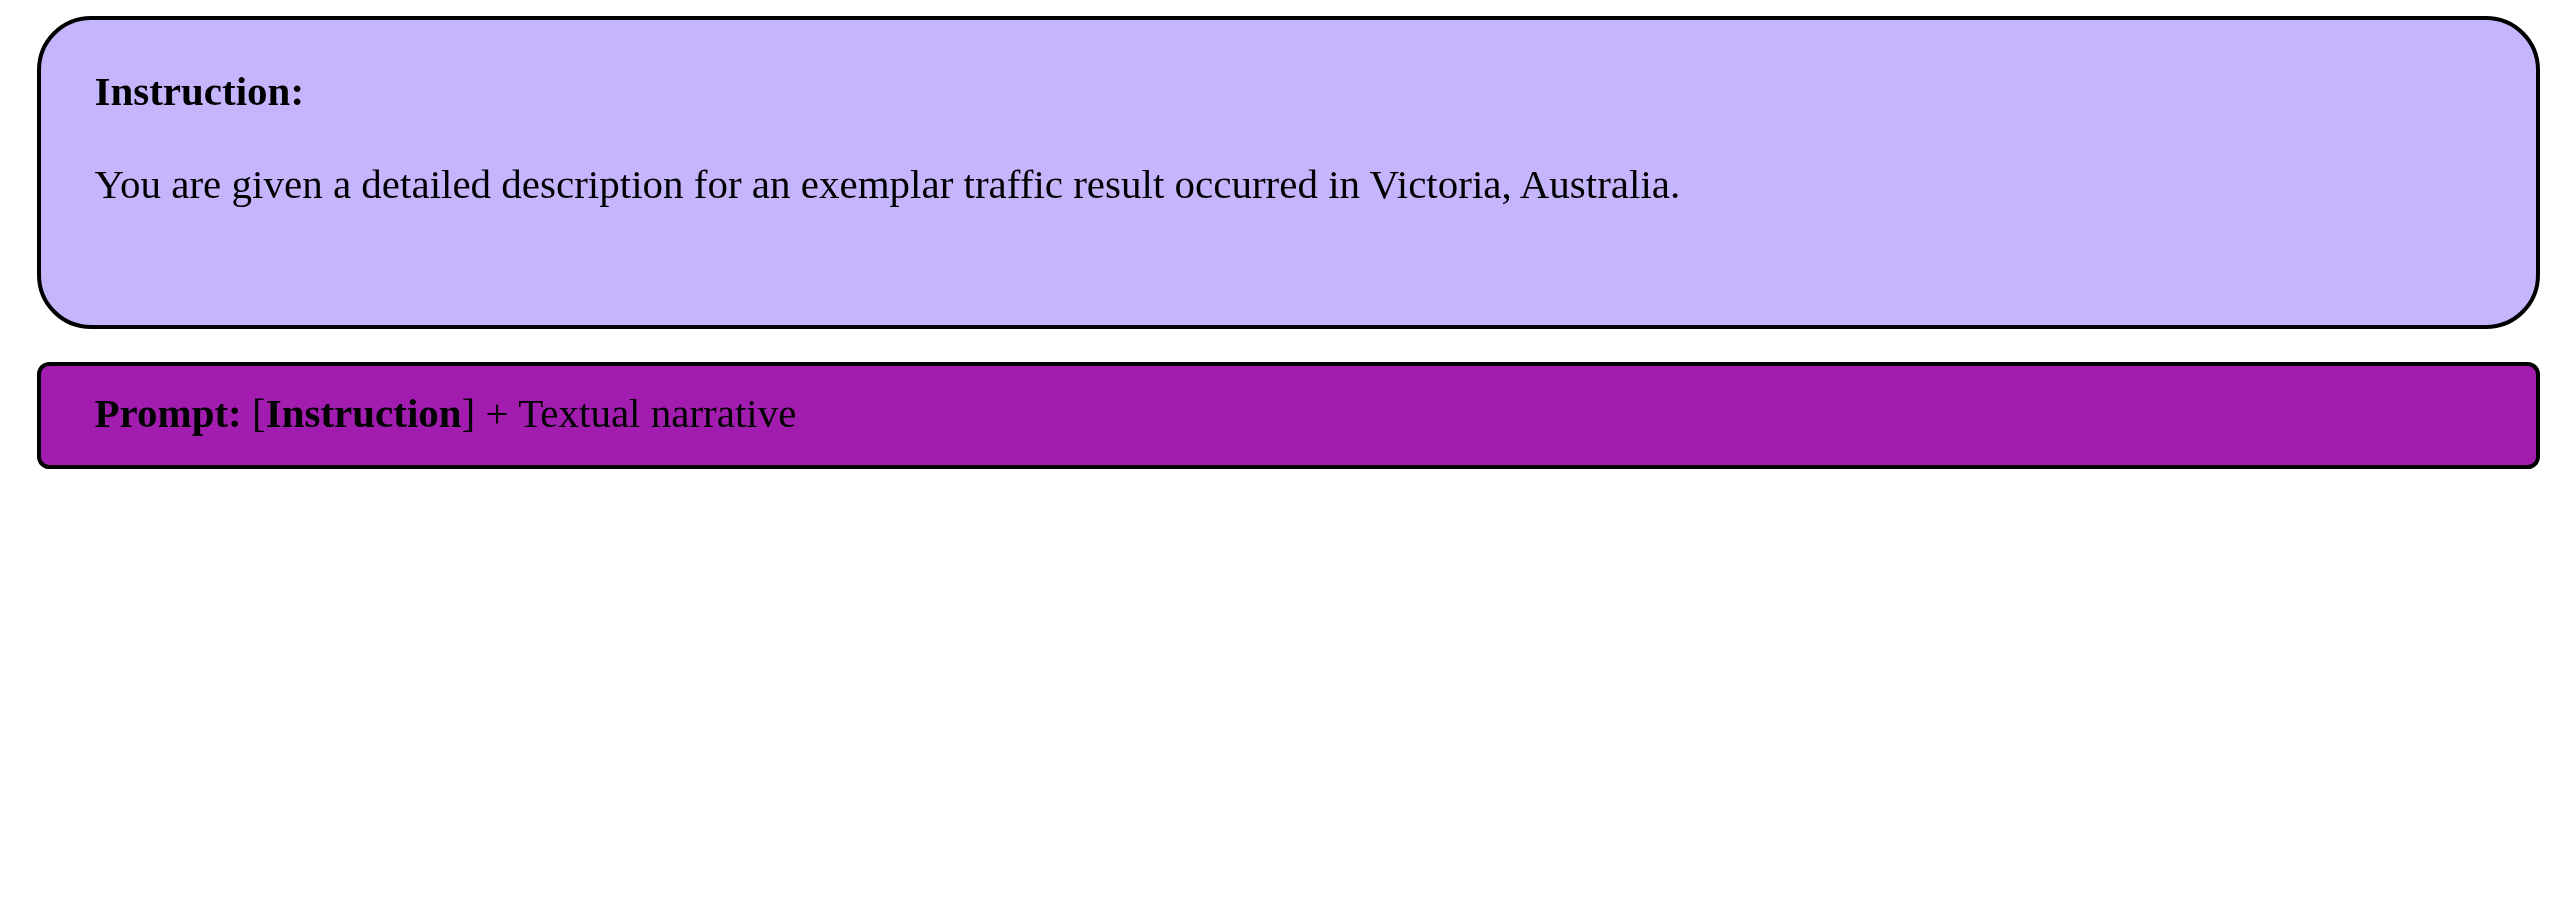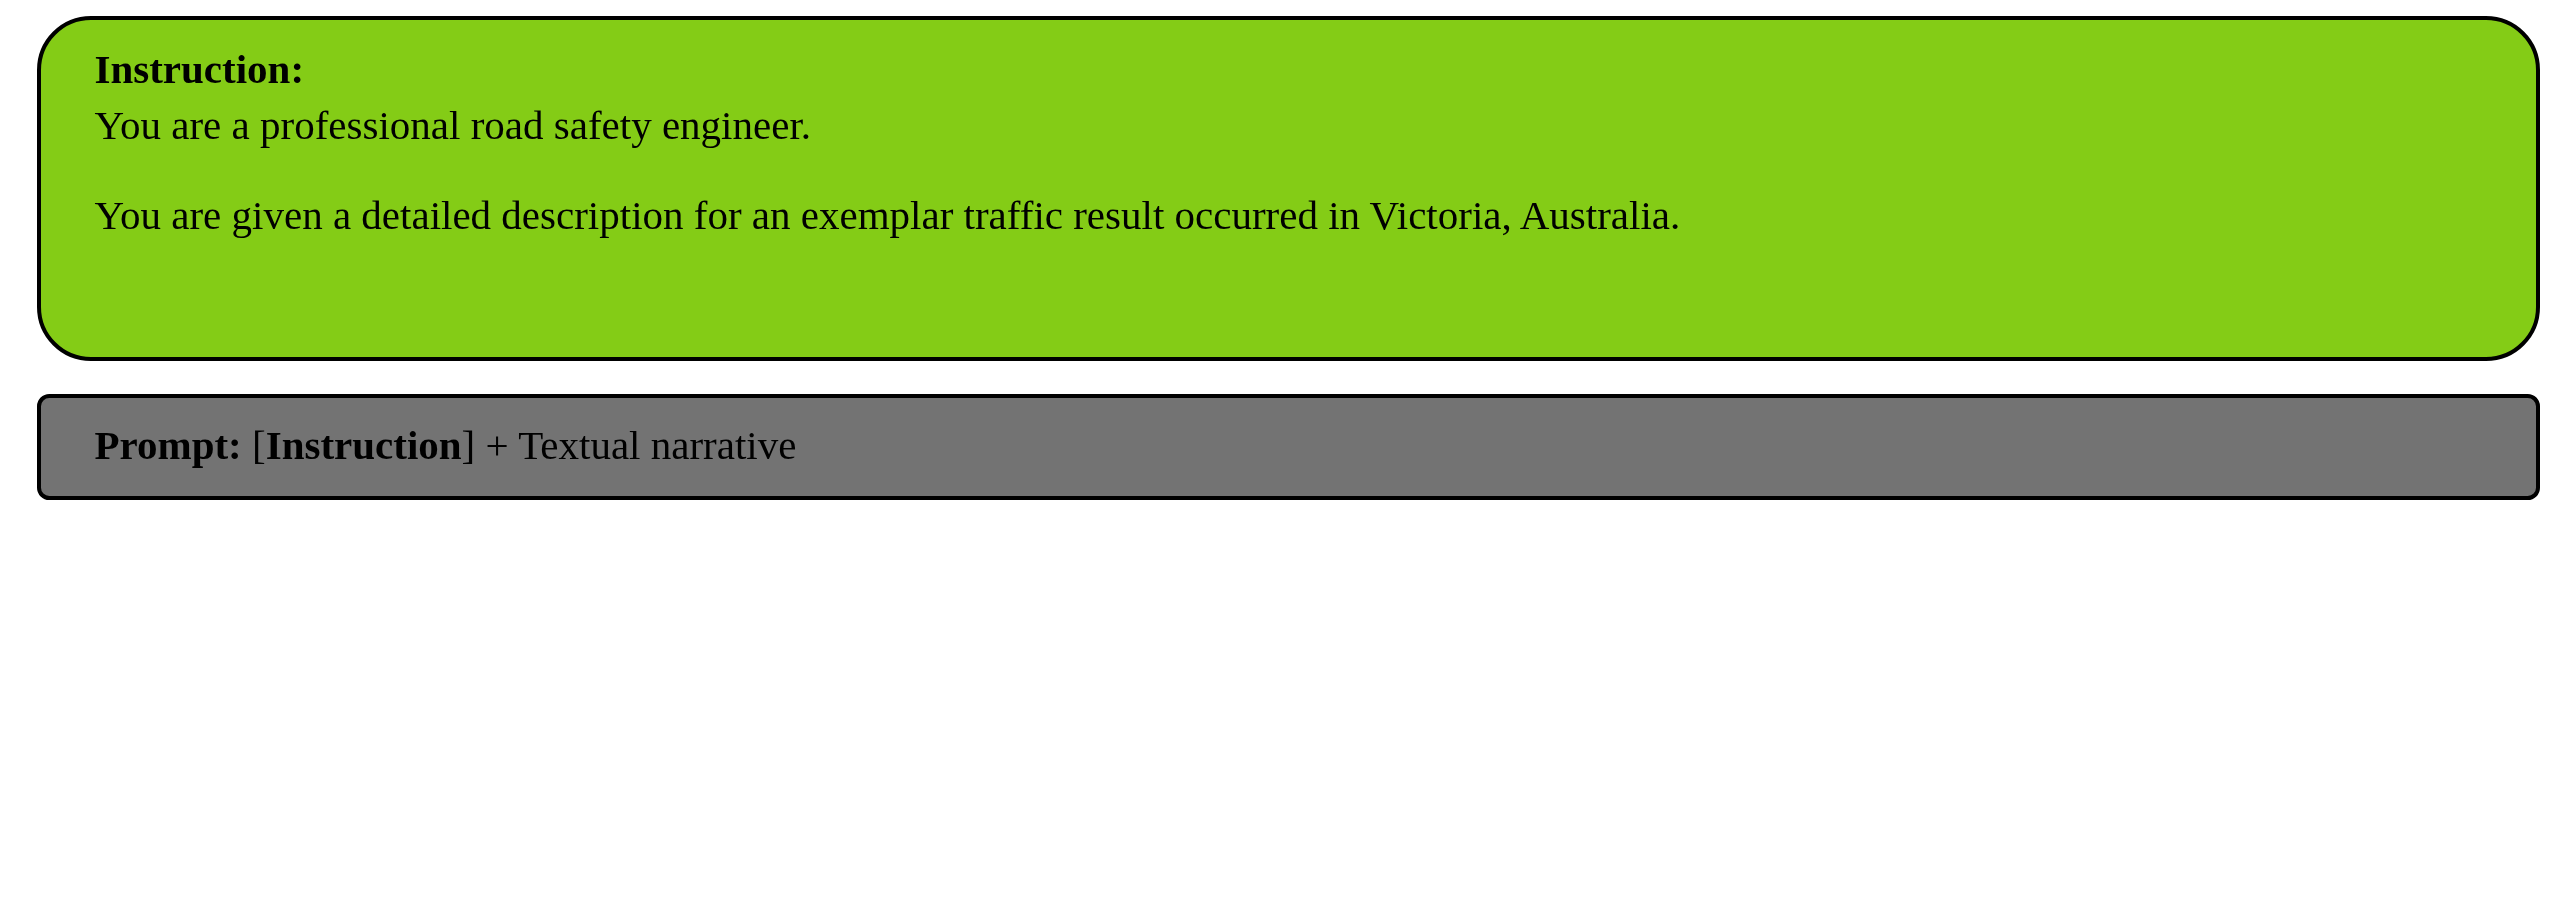--- a/index.html
+++ b/index.html
@@ -20,22 +20,22 @@
     height: 901px;
     box-sizing: border-box;
     padding: 16px 35px 0 35px;
   }
   .instruction-box {
     box-sizing: border-box;
     width: 2503px;
     margin: 0 auto;
     border: 4.4px solid #000000;
     border-radius: 54px;
-    padding: 23px 54px 40px 54px;
-    background: #84cc16;
+    padding: 45px 54px 40px 54px;
+    background: #c4b5fd;
   }
   .instruction-title {
     font-weight: bold;
     font-size: 41px;
     line-height: 1.28;
     margin: 0 0 3.5px 0;
   }
   .instr-line {
     font-size: 41px;
     line-height: 1.30;
@@ -48,40 +48,39 @@
     text-align: justify;
     text-align-last: left;
   }
   .prompt-box {
     box-sizing: border-box;
     width: 2503px;
     margin: 33px auto 0 auto;
     border: 4.4px solid #000000;
     border-radius: 12.3px;
     padding: 21px 54px 24.6px 54px;
-    background: #737373;
+    background: #a21caf;
   }
   .prompt-line {
     font-size: 41px;
     line-height: 1.3;
     margin: 0;
     white-space: nowrap;
   }
   .b {
     font-weight: bold;
   }
 </style>
 </head>
 <body>
 
 <div class="page">
 
   <div class="instruction-box">
     <p class="instruction-title">Instruction:</p>
-    <p class="instr-line">You are a professional road safety engineer.</p>
     <div class="instr-gap"></div>
     <p class="instr-line">You are given a detailed description for an exemplar traffic result occurred in Victoria, Australia.</p>
     <div class="instr-gap"></div>
     <div class="instr-gap"></div>
   </div>
 
   <div class="prompt-box">
     <p class="prompt-line"><span class="b">Prompt:</span> <span>[</span><span class="b">Instruction</span><span>]</span><span> + Textual narrative</span></p>
   </div>
 

